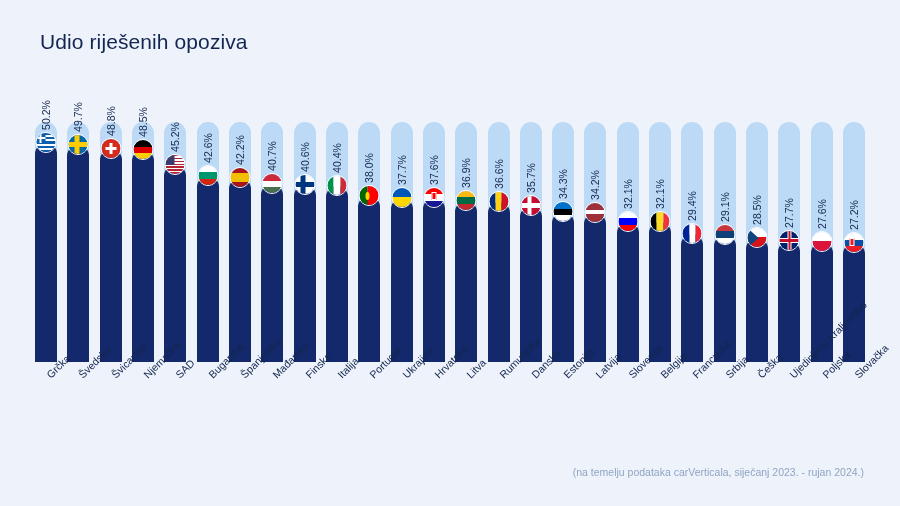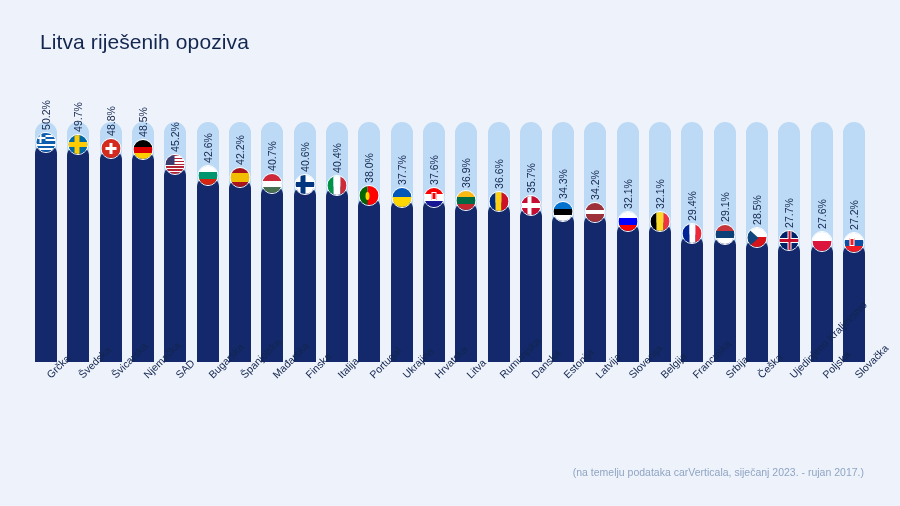--- a/index.html
+++ b/index.html
@@ -132,21 +132,21 @@
     bottom: 28px;
     font-size: 10.5px;
     color: #8fa4c4;
   }
 </style>
 </head>
 <body>
 
 <div class="card">
 
-  <div class="title">Litva riješenih opoziva</div>
+  <div class="title">Udio riješenih opoziva</div>
 
 
   <div class="plot">
     <div class="bars" id="bars">
         <div class="col">
           <div class="track"></div>
           <div class="fill" style="height: 219.055px;"></div>
           <div class="flag" style="bottom: 209.055px;">
             <div style="top:0;bottom:0;background:#0d5eaf"></div>
             <div style="top:11.11%;height:11.11%;background:#fff"></div>
@@ -494,14 +494,14 @@
         <span>Ujedinjeno Kraljevstvo</span>
       </div>
       <div class="lab">
         <span>Poljska</span>
       </div>
       <div class="lab">
         <span>Slovačka</span>
       </div>
     </div>
 
-  <div class="footnote">(na temelju podataka carVerticala, siječanj 2023. - rujan 2017.)</div>
+  <div class="footnote">(na temelju podataka carVerticala, siječanj 2023. - rujan 2024.)</div>
 </div>
 
 </body></html>

